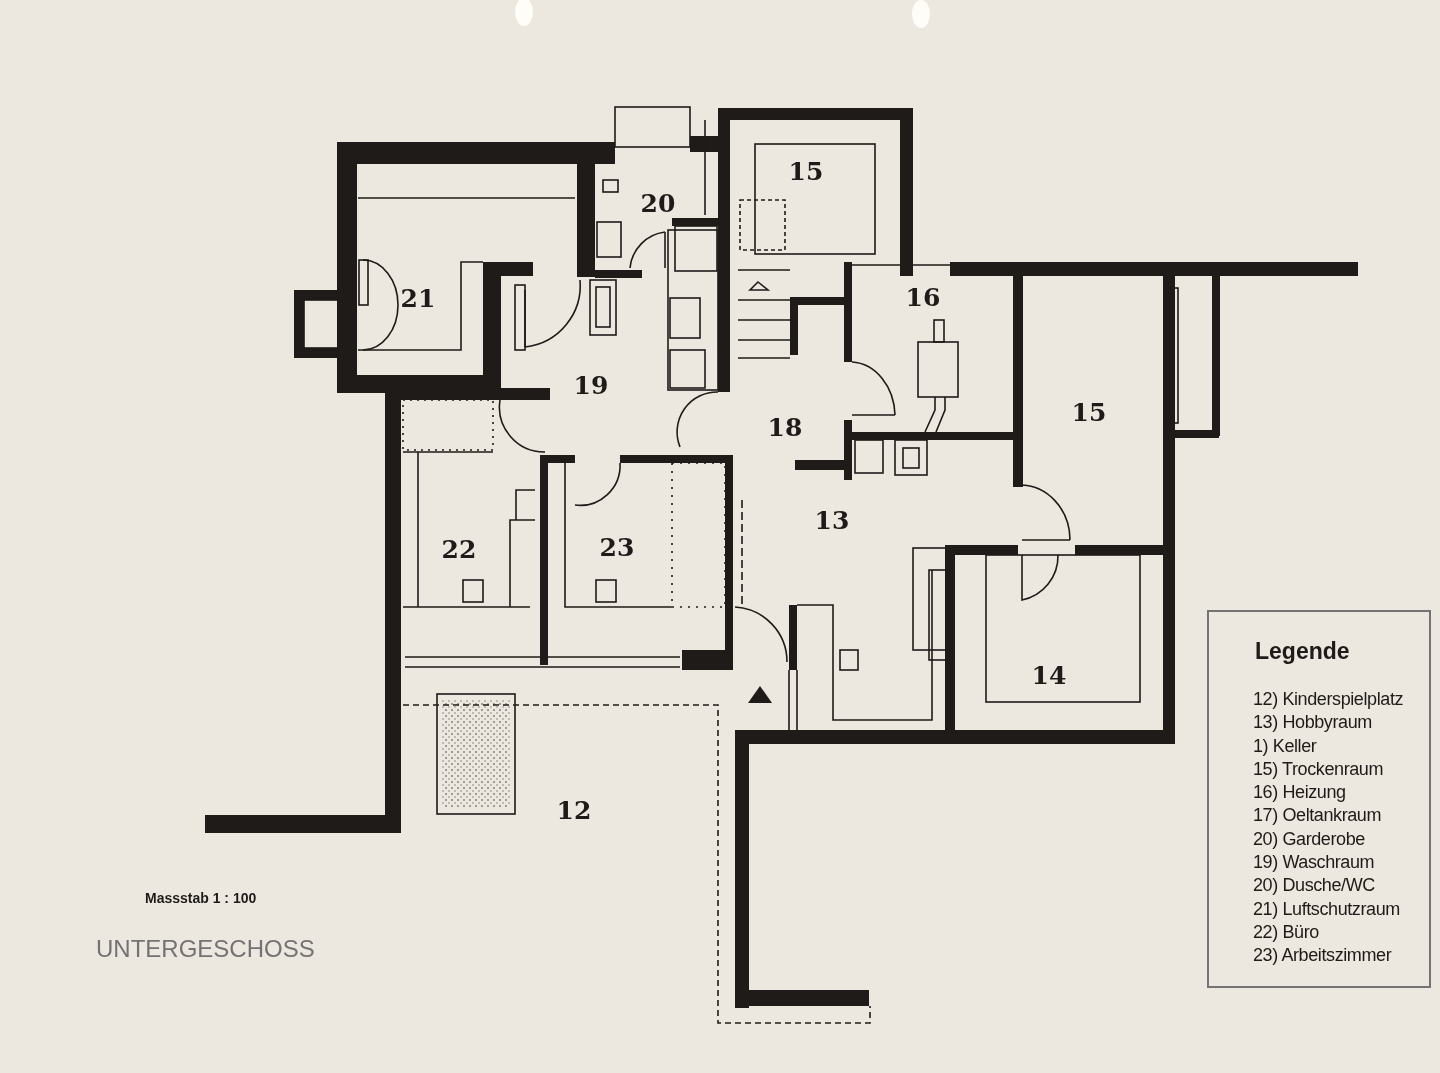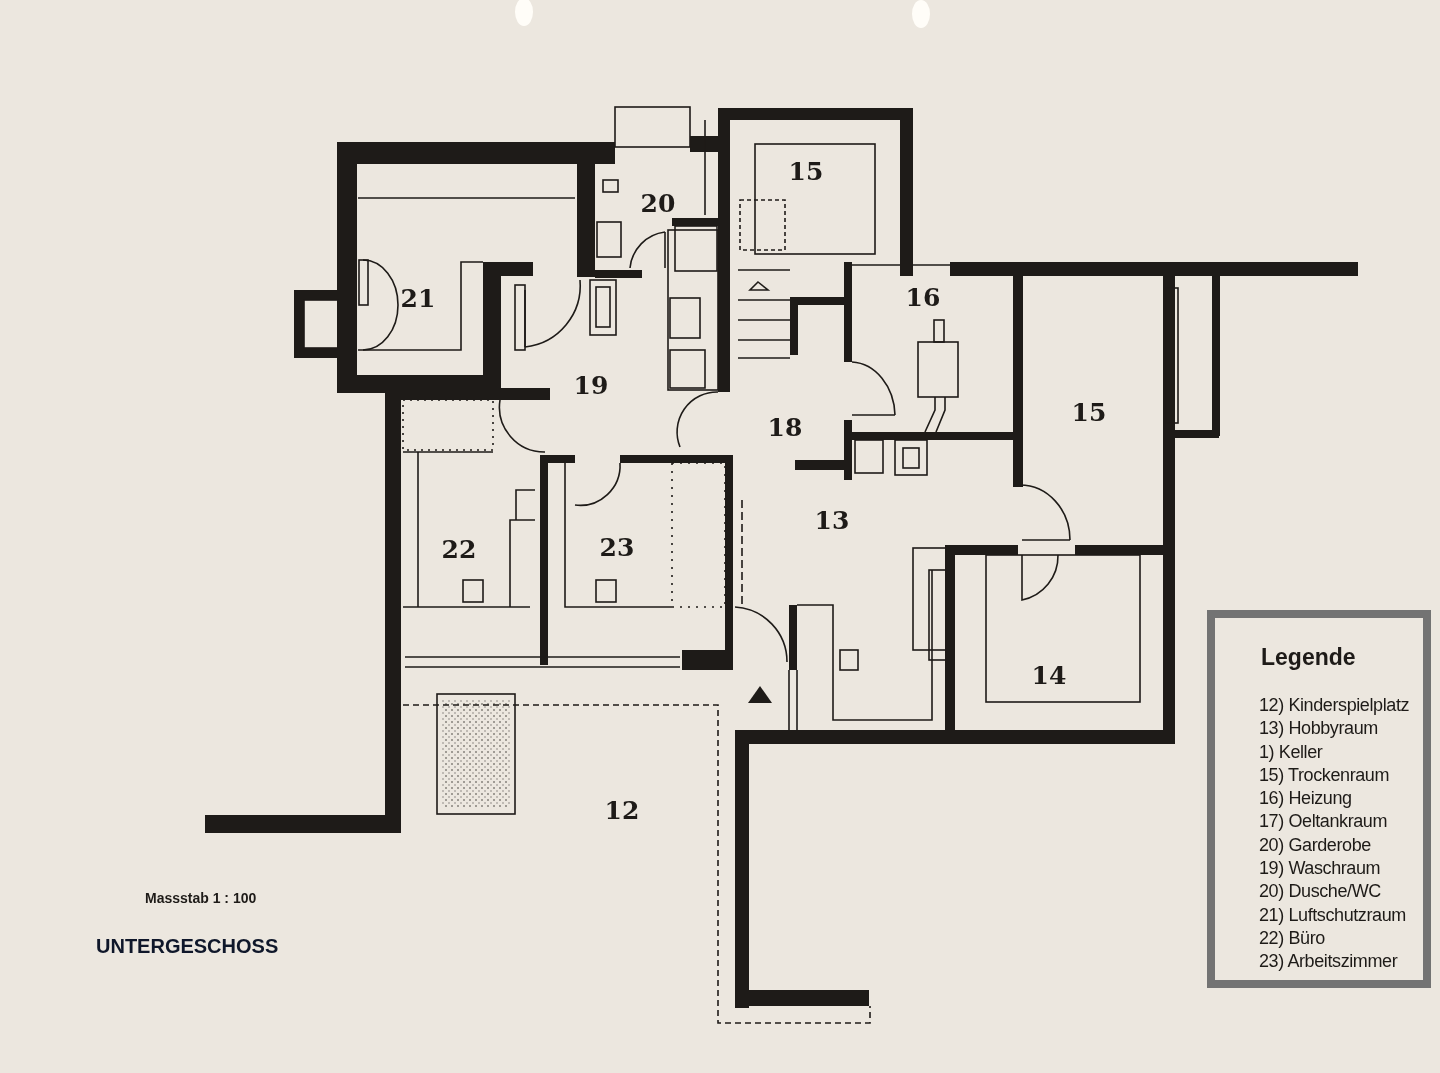--- a/index.html
+++ b/index.html
@@ -14,26 +14,26 @@
     font-size: 25px; color: #1e1b18; transform: translate(-50%, -50%);
   }
   .hole {
     position: absolute; width: 18px; height: 28px; border-radius: 50%;
     background: #fffdf8;
   }
   .scale {
     position: absolute; left: 101px; top: 890px; font-size: 14px; font-weight: bold; color: #1e1b18; padding-left: 44px;
   }
   .title {
-    position: absolute; left: 96px; top: 935px; font-size: 20px; font-weight: bold; color: #0f172a;
+    position: absolute; left: 96px; top: 935px; font-size: 24px; font-weight: normal; color: #737373;
     letter-spacing: 0px;
   }
   .legend {
     position: absolute; left: 1207px; top: 610px; width: 224px; height: 378px;
-    border: 8px solid #737373; box-sizing: border-box; padding-left: 8px;
+    border: 2px solid #737373; box-sizing: border-box; padding-left: 8px;
   }
   .legend-title {
     position: absolute; left: 46px; top: 26px; font-size: 23px; font-weight: bold; color: #1e1b18;
   }
   .legend-list {
     position: absolute; left: 44px; top: 76px; margin: 0; padding: 0; list-style: none;
     font-size: 18px; color: #1e1b18; line-height: 23.3px; letter-spacing: -0.4px;
   }
 </style>
 </head>
@@ -191,21 +191,21 @@
   </g>
   <defs>
     <pattern id="dots" width="6" height="6" patternUnits="userSpaceOnUse">
       <circle cx="2" cy="2" r="1" fill="#1e1b18"></circle>
       <circle cx="5" cy="5" r="0.8" fill="#1e1b18"></circle>
     </pattern>
   </defs>
   <polygon points="760,686 772,703 748,703" fill="#1e1b18"></polygon>
 </svg>
 
-<div class="room-label" style="left:622px; top:810px;">12</div>
+<div class="room-label" style="left:574px; top:810px;">12</div>
 <div class="room-label" style="left:832px; top:520px;">13</div>
 <div class="room-label" style="left:1049px; top:675px;">14</div>
 <div class="room-label" style="left:1089px; top:383px;margin-top:29px;">15</div>
 <div class="room-label" style="left:923px; top:297px;">16</div>
 <div class="room-label" style="left:806px; top:171px;">15</div>
 <div class="room-label" style="left:785px; top:427px;">18</div>
 <div class="room-label" style="left:591px; top:369px;margin-top:16px;">19</div>
 <div class="room-label" style="left:658px; top:203px;">20</div>
 <div class="room-label" style="left:418px; top:298px;">21</div>
 <div class="room-label" style="left:459px; top:549px;">22</div>

